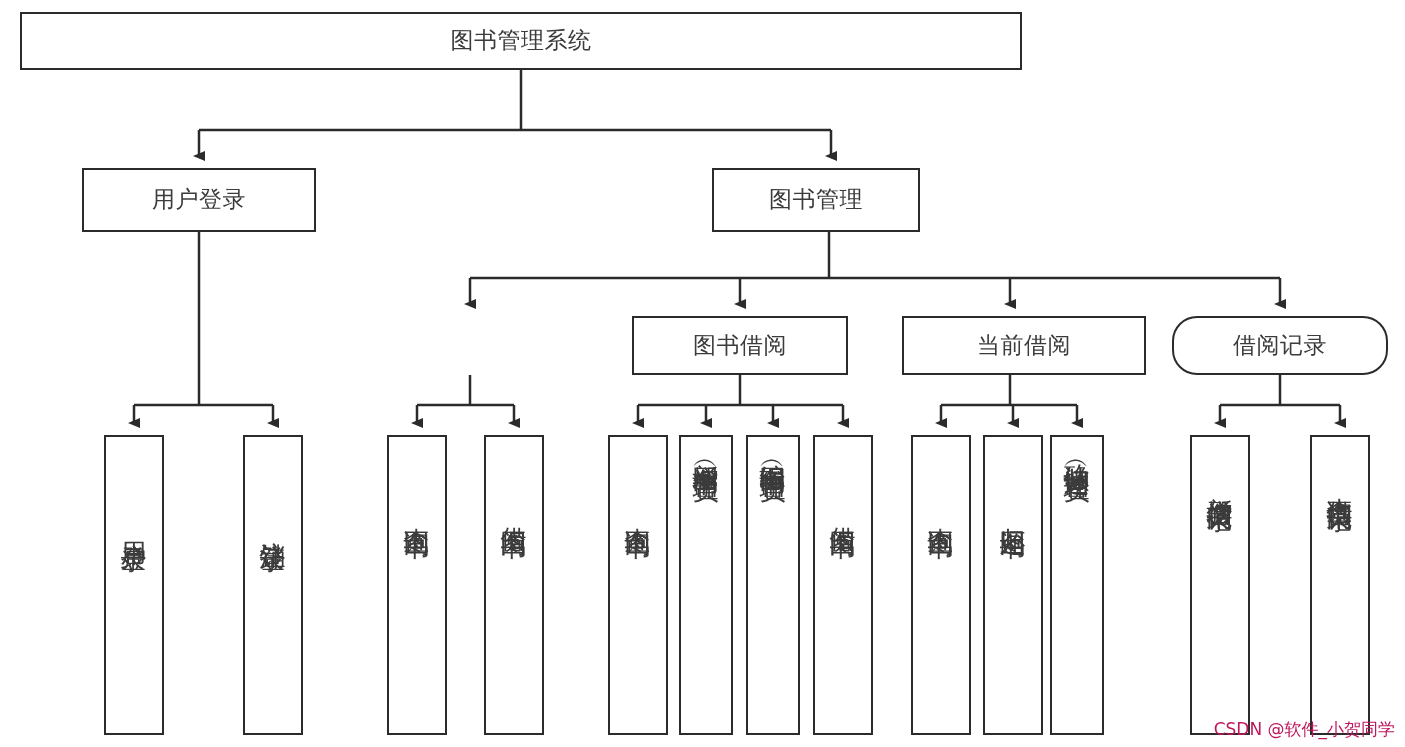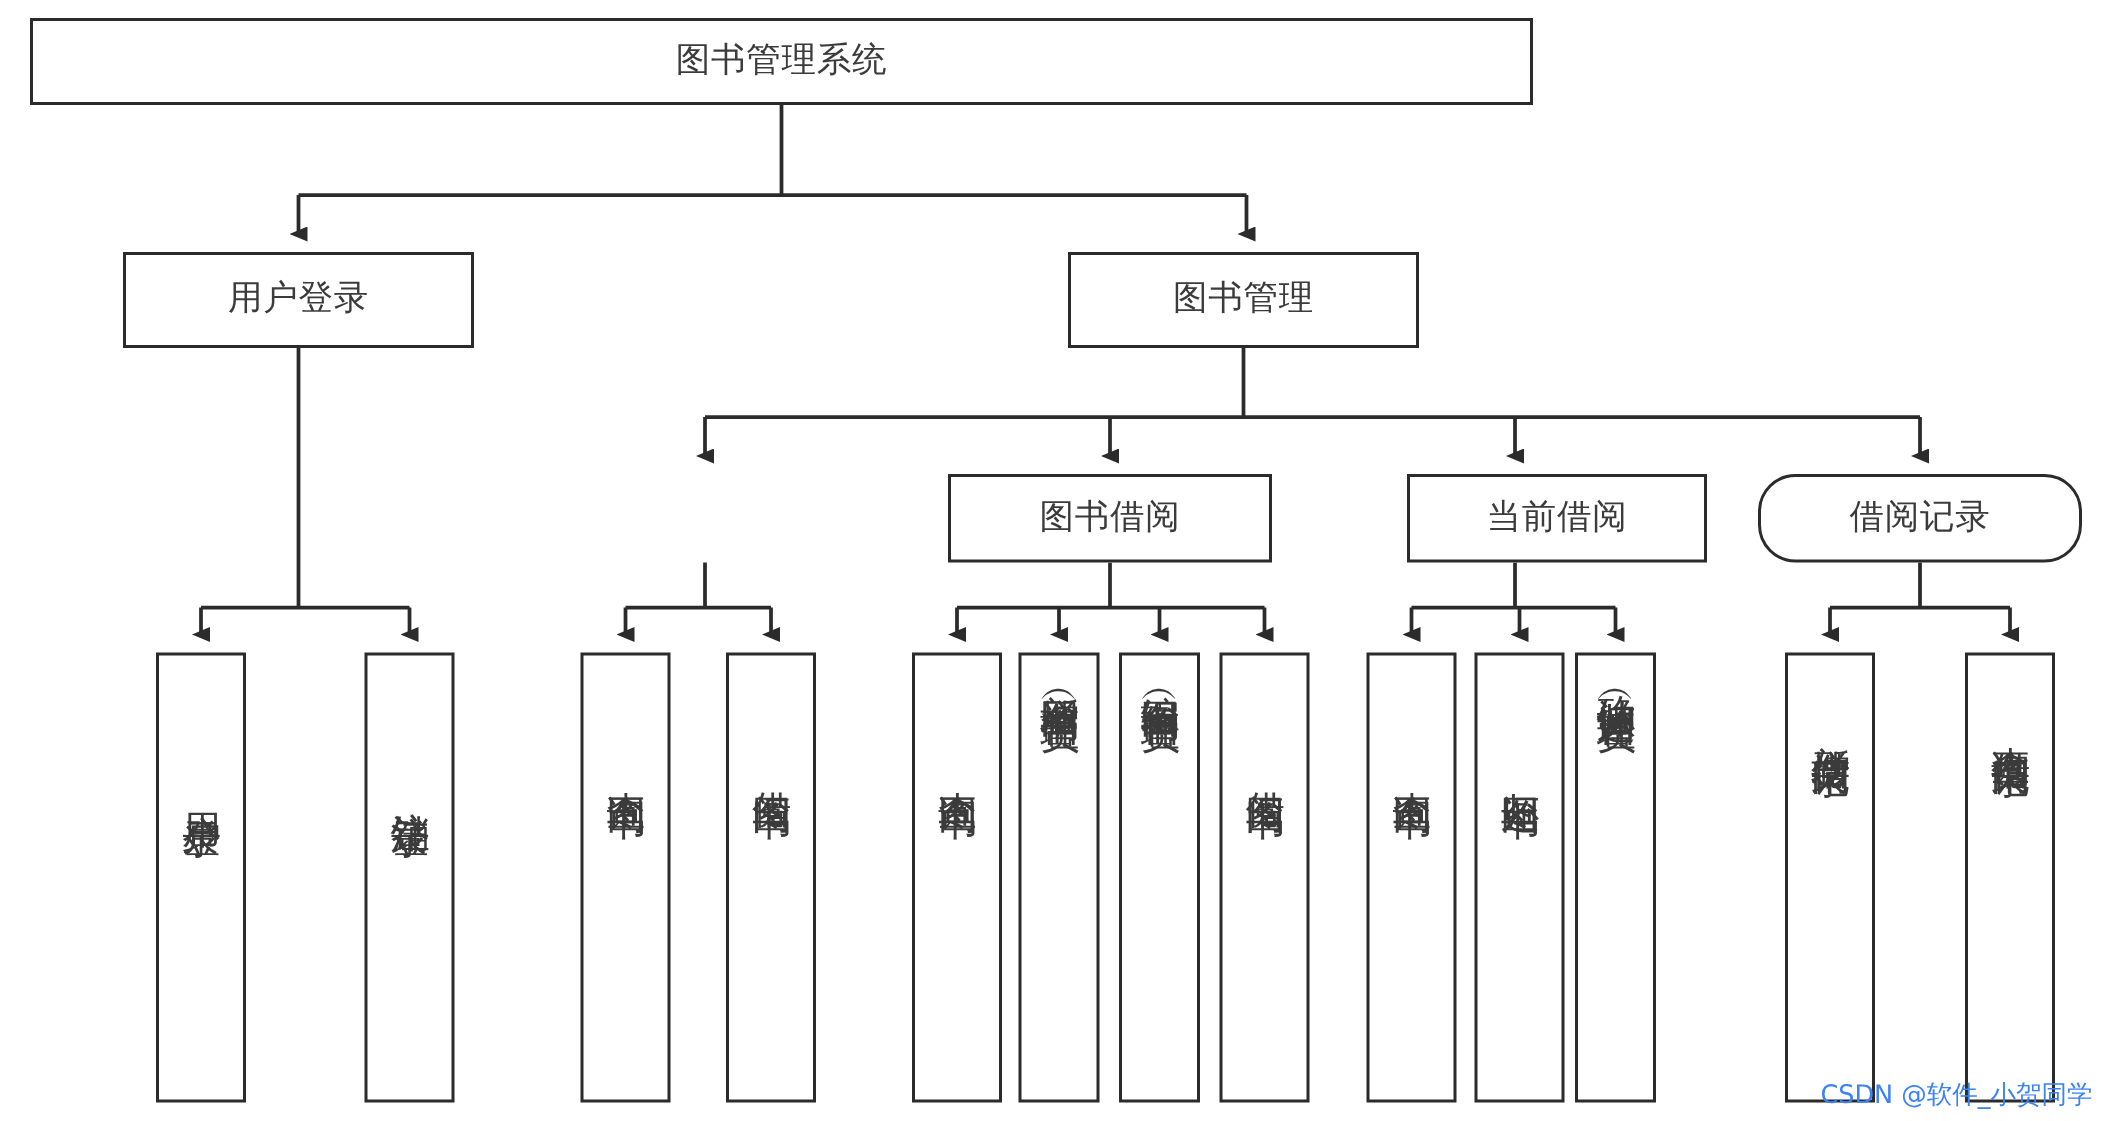--- a/index.html
+++ b/index.html
@@ -58,21 +58,21 @@
     font-size: 26px;
     line-height: 1.0;
     letter-spacing: 2px;
     white-space: nowrap;
   }
   .watermark {
     position: absolute;
     right: 10px;
     bottom: 6px;
     font-size: 17px;
-    color: #3b82f6;
+    color: #be185d;
     z-index: 5;
     white-space: nowrap;
     font-family: "DejaVu Sans", "Liberation Sans", sans-serif;
   }
 </style>
 </head>
 <body>
 
 <div id="canvas">
 
@@ -126,28 +126,28 @@
     </g>
   </svg>
 
   <div class="node root h" style="left:20px; top:12px; width:1002px; height:58px;">
     <span class="label">图书管理系统</span>
   </div>
 
   <div class="node h" style="left:82px; top:168px; width:234px; height:64px;">
     <span class="label">用户登录</span>
   </div>
-  <div class="node h" style="left:712px; top:168px; width:234px; height:64px;">
+  <div class="node h" style="left:712px; top:168px; width:208px; height:64px;">
     <span class="label">图书管理</span>
   </div>
 
   <div class="node h" style="left:632px; top:316px; width:216px; height:59px;">
     <span class="label">图书借阅</span>
   </div>
-  <div class="node h" style="left:938px; top:316px; width:200px; height:59px;">
+  <div class="node h" style="left:902px; top:316px; width:244px; height:59px;">
     <span class="label">当前借阅</span>
   </div>
   <div class="node h" style="left:1172px; top:316px; width:216px; height:59px;border-radius:25px;">
     <span class="label">借阅记录</span>
   </div>
 
   <div class="node v" style="left:104px; top:435px; width:60px; height:300px; padding-top:84px;">
     <span class="label">用户登录</span>
   </div>
   <div class="node v" style="left:243px; top:435px; width:60px; height:300px; padding-top:84px;">

